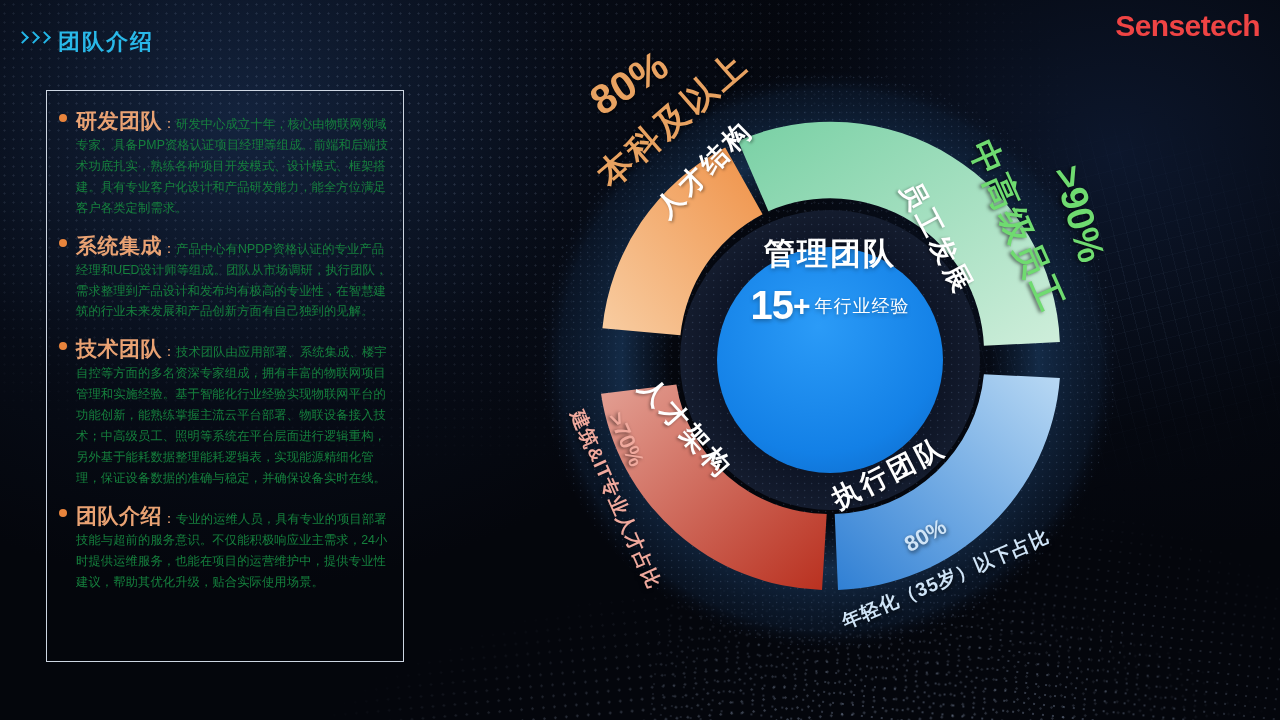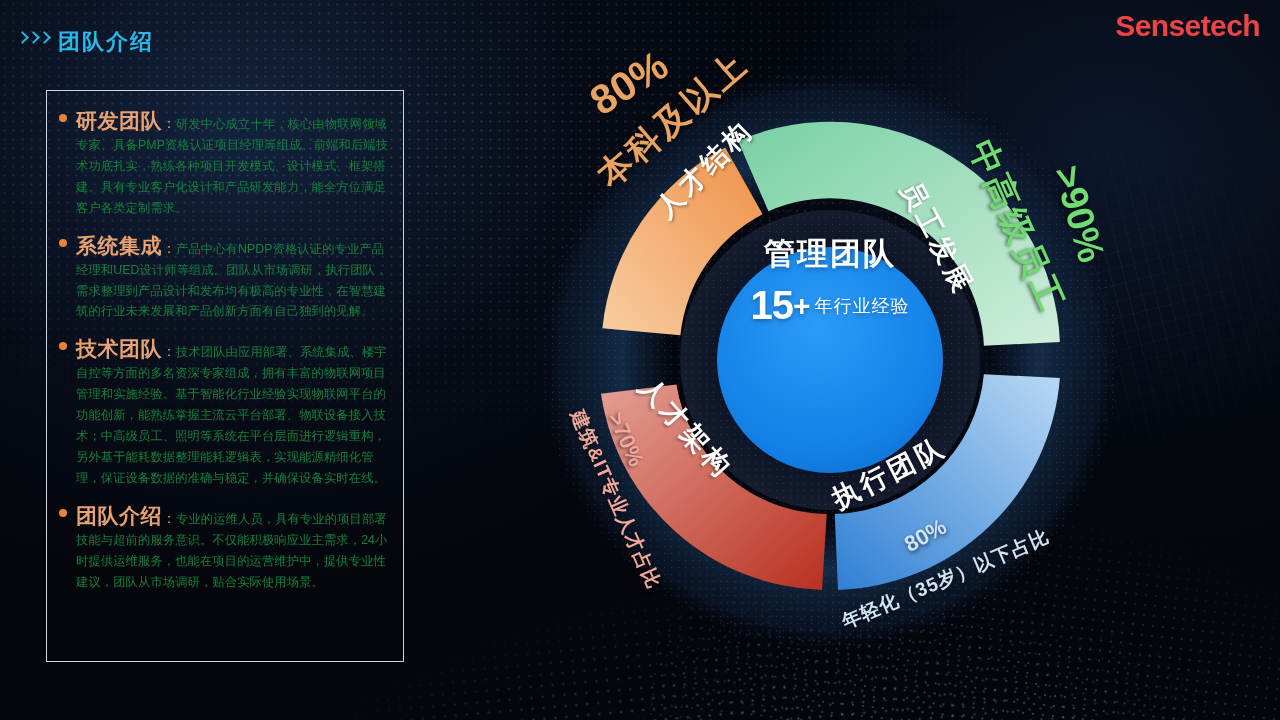--- a/index.html
+++ b/index.html
@@ -163,21 +163,21 @@
     <span class="p-head">系统集成</span><span class="p-colon">：</span><span class="p-body">产品中心有NPDP资格认证的专业产品经理和UED设计师等组成。团队从市场调研，执行团队，需求整理到产品设计和发布均有极高的专业性，在智慧建筑的行业未来发展和产品创新方面有自己独到的见解。</span>
   </div>
 
   <div class="para">
     <span class="bullet"></span>
     <span class="p-head">技术团队</span><span class="p-colon">：</span><span class="p-body">技术团队由应用部署、系统集成、楼宇自控等方面的多名资深专家组成，拥有丰富的物联网项目管理和实施经验。基于智能化行业经验实现物联网平台的功能创新，能熟练掌握主流云平台部署、物联设备接入技术；中高级员工、照明等系统在平台层面进行逻辑重构，另外基于能耗数据整理能耗逻辑表，实现能源精细化管理，保证设备数据的准确与稳定，并确保设备实时在线。</span>
   </div>
 
   <div class="para">
     <span class="bullet"></span>
-    <span class="p-head">团队介绍</span><span class="p-colon">：</span><span class="p-body">专业的运维人员，具有专业的项目部署技能与超前的服务意识。不仅能积极响应业主需求，24小时提供运维服务，也能在项目的运营维护中，提供专业性建议，团队从市场调研，贴合实际使用场景。</span>
+    <span class="p-head">团队介绍</span><span class="p-colon">：</span><span class="p-body">专业的运维人员，具有专业的项目部署技能与超前的服务意识。不仅能积极响应业主需求，24小时提供运维服务，也能在项目的运营维护中，提供专业性建议，帮助其优化升级，贴合实际使用场景。</span>
   </div>
 
 </div>
 
 <div id="donut-wrap">
 
   <svg id="donut-svg" viewBox="0 0 600 610">
     <defs>
       <radialGradient id="halo" cx="50%" cy="50%" r="50%">
         <stop offset="55%" stop-color="#132a47" stop-opacity="0"></stop>

